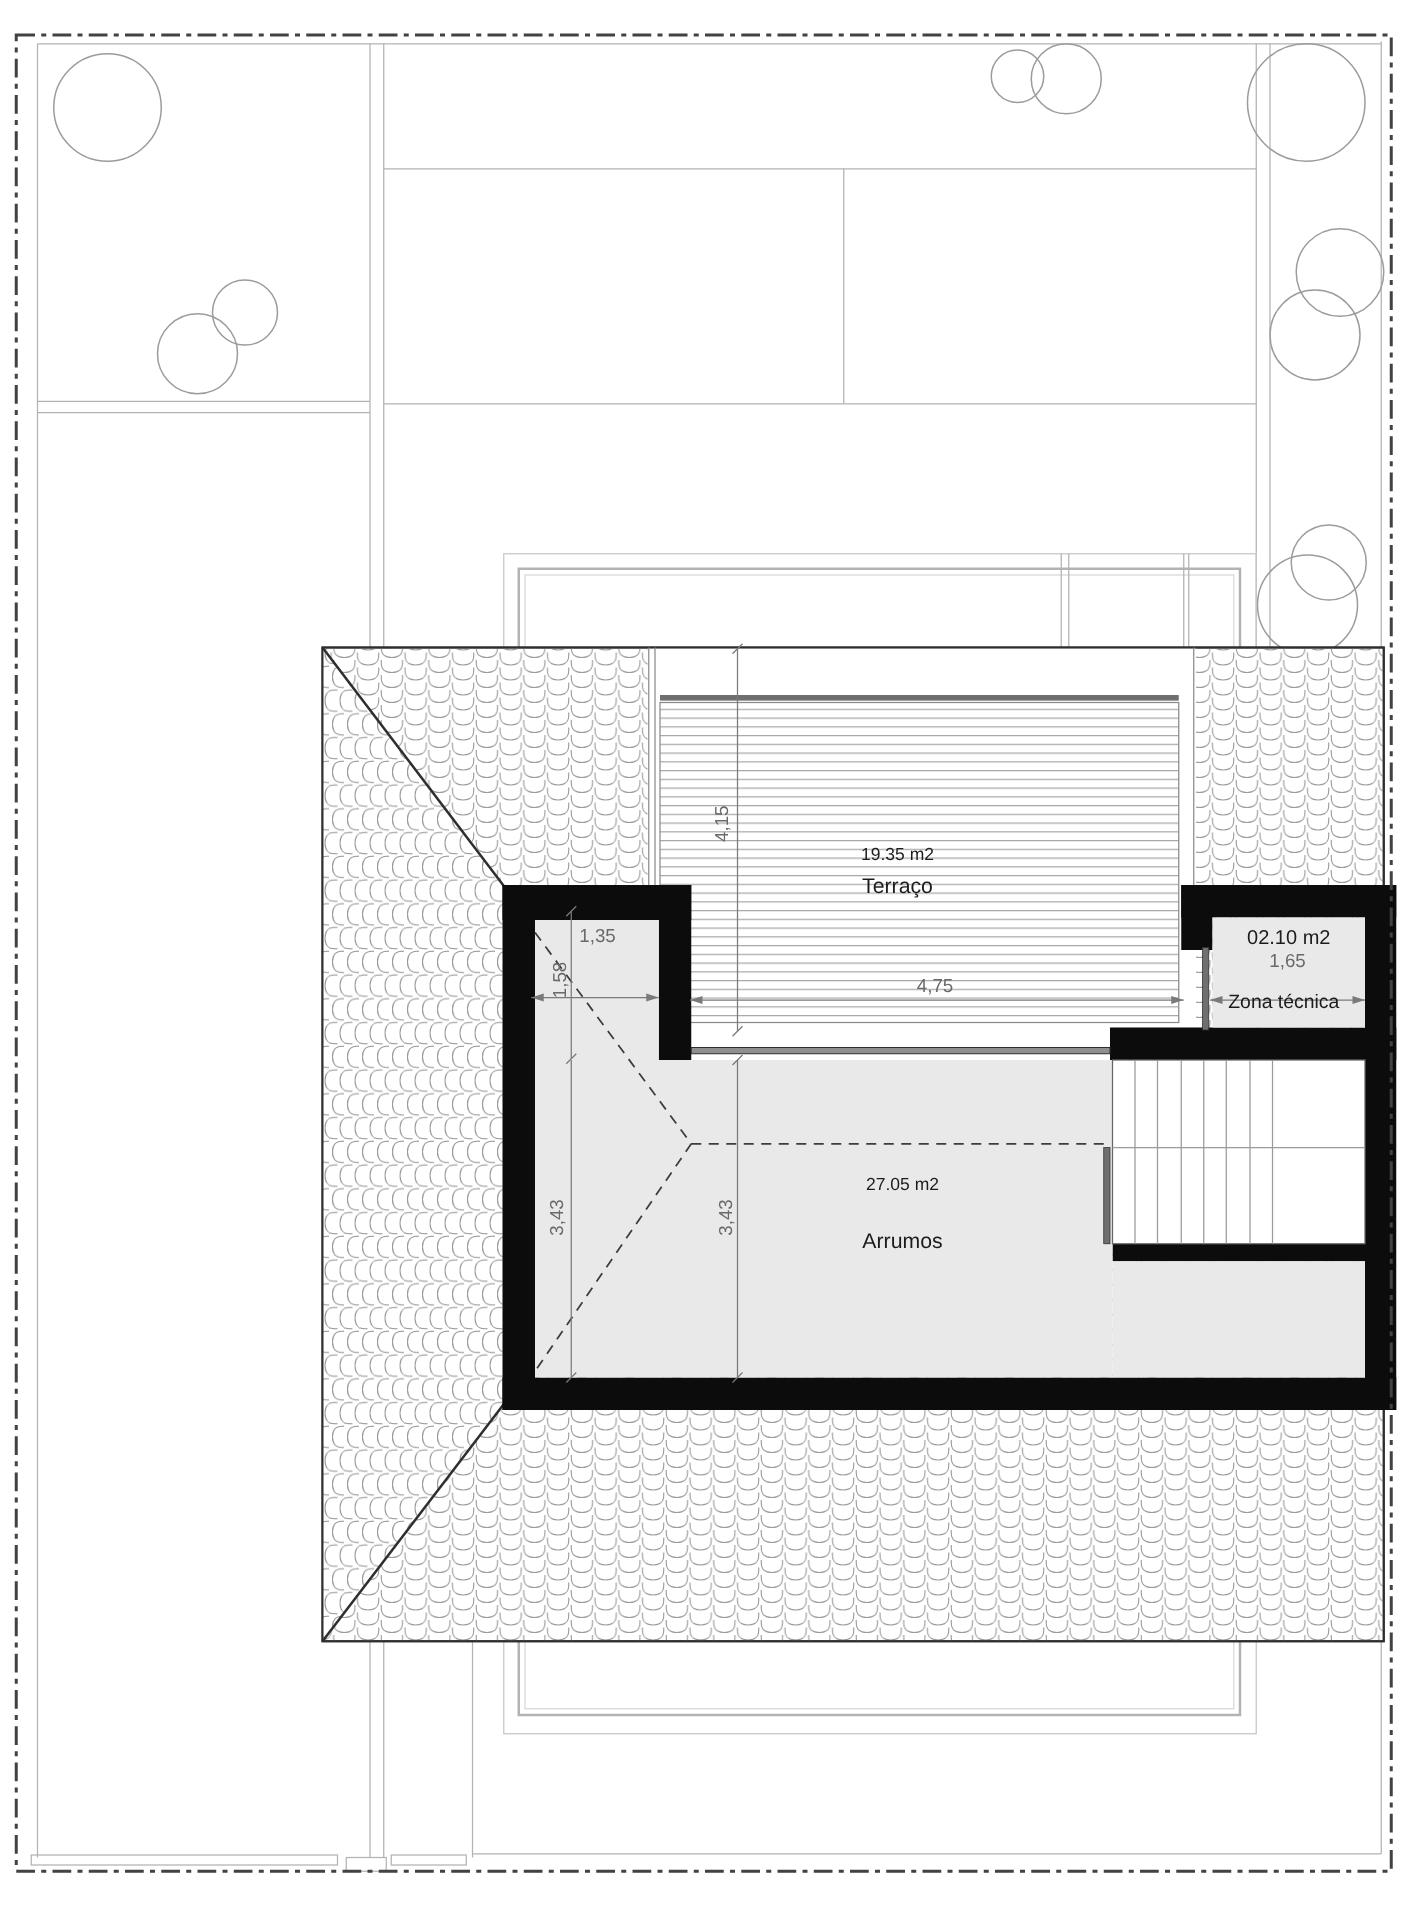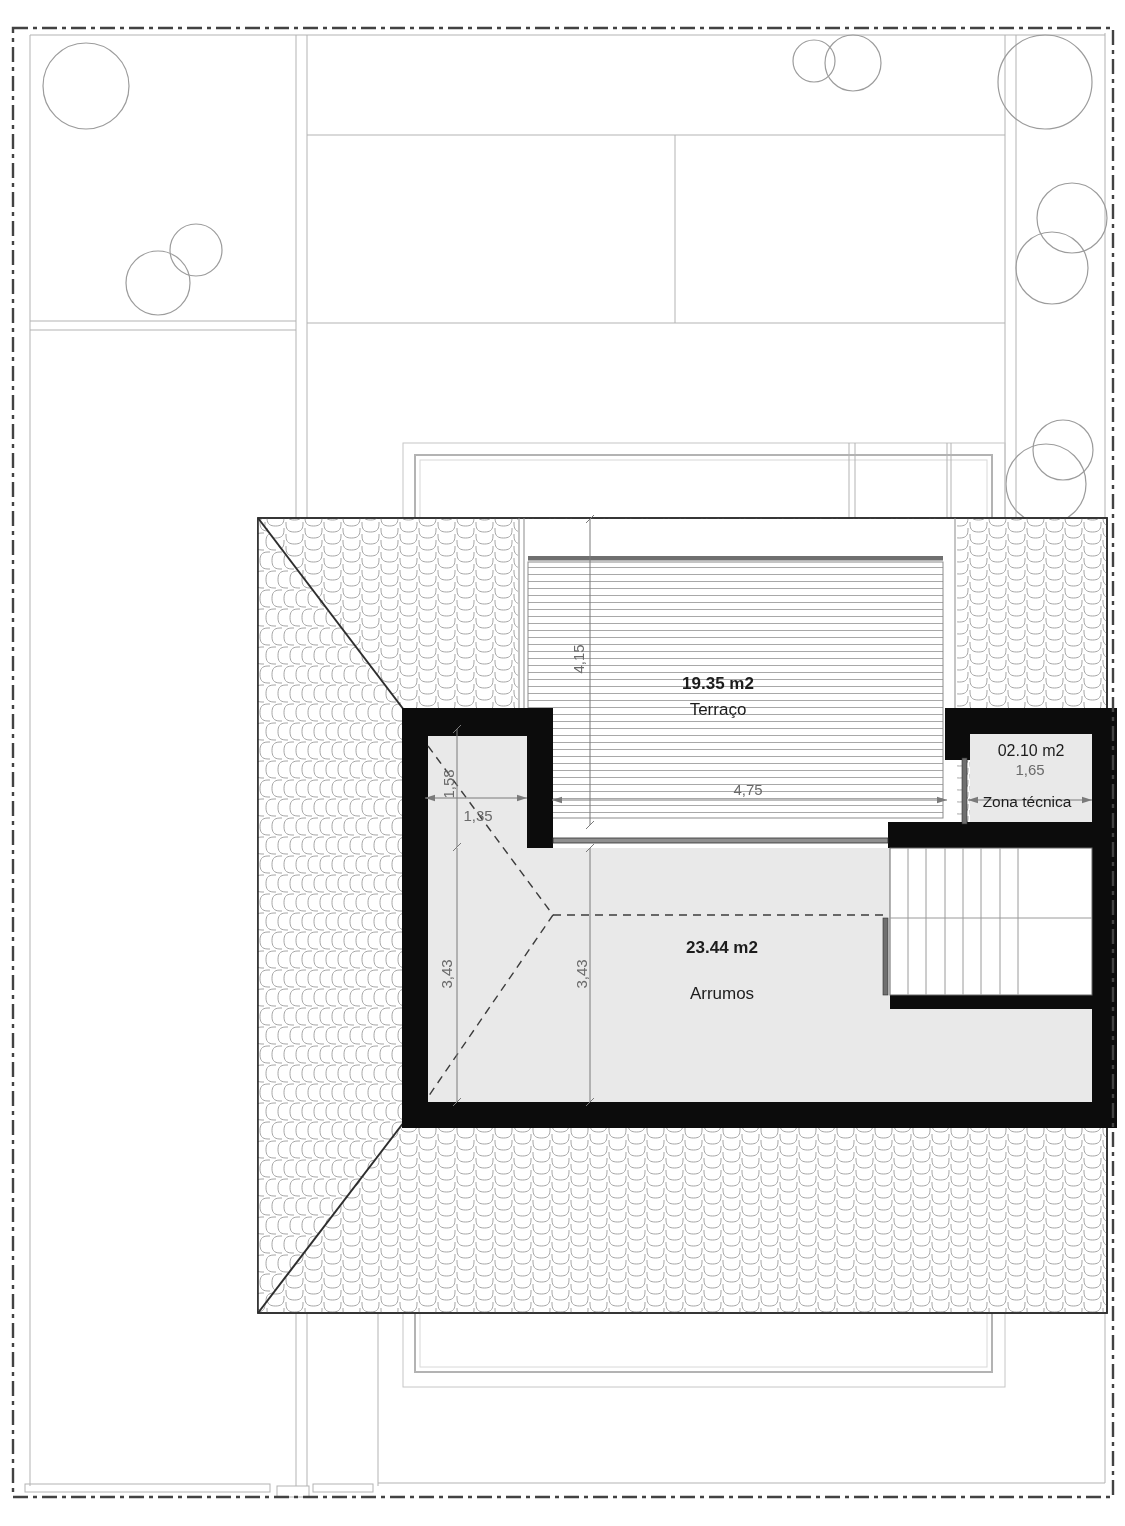--- a/index.html
+++ b/index.html
@@ -2,21 +2,21 @@
 <html><head>
 <meta charset="utf-8">
 <style>
   html,body{margin:0;padding:0;background:#ffffff;}
   .plan{
     position:relative;width:1125px;height:1526px;background:#ffffff;
     overflow:hidden;font-family:"Liberation Sans",sans-serif;
   }
   .plan svg{position:absolute;left:0;top:0;width:1125px;height:1526px;display:block;}
   .lbl{position:absolute;transform:translate(-50%,-50%);white-space:nowrap;color:#1c1c1c;line-height:1;}
-  .lbl.area{font-weight:700;font-size:17px;}
+  .lbl.area{font-weight:400;font-size:14px;}
   .lbl.name{font-size:17px;}
   .lbl.sm-area{font-weight:400;font-size:16px;}
   .lbl.sm-name{font-size:15.5px;margin-top:26px;}
   .lbl.dim{font-size:15px;color:#6a6a6a;}
   .lbl.dim.rot{transform:translate(-50%,-50%) rotate(-90deg);}
 </style>
 </head>
 <body>
 
 <div class="plan">
@@ -156,26 +156,26 @@
       <polygon points="968,800 978,796.8 978,803.2"></polygon>
       <polygon points="1092,800 1082,796.8 1082,803.2"></polygon>
     </g>
 
     <path d="M13,28 H1113 V1497 H13 Z" fill="none" stroke="#424242" stroke-width="2.4" stroke-dasharray="15 5 4 5"></path>
   </svg>
 
   <div class="lbl area" style="left:718px;top:683px">19.35 m2</div>
   <div class="lbl name" style="left:718px;top:709px">Terraço</div>
 
-  <div class="lbl area" style="left:722px;top:947px">23.44 m2</div>
+  <div class="lbl area" style="left:722px;top:947px">27.05 m2</div>
   <div class="lbl name" style="left:722px;top:993px">Arrumos</div>
 
   <div class="lbl sm-area" style="left:1031px;top:751px">02.10 m2</div>
   <div class="lbl sm-name" style="left:1027px;top:776px">Zona técnica</div>
 
   <div class="lbl dim rot" style="left:578px;top:659px">4,15</div>
   <div class="lbl dim" style="left:748px;top:789px">4,75</div>
-  <div class="lbl dim" style="left:478px;top:815px">1,35</div>
+  <div class="lbl dim" style="left:478px;top:749px">1,35</div>
   <div class="lbl dim rot" style="left:448px;top:784px">1,58</div>
   <div class="lbl dim rot" style="left:446px;top:974px">3,43</div>
   <div class="lbl dim rot" style="left:581px;top:974px">3,43</div>
   <div class="lbl dim" style="left:1030px;top:769px">1,65</div>
 </div>
 
 </body></html>

